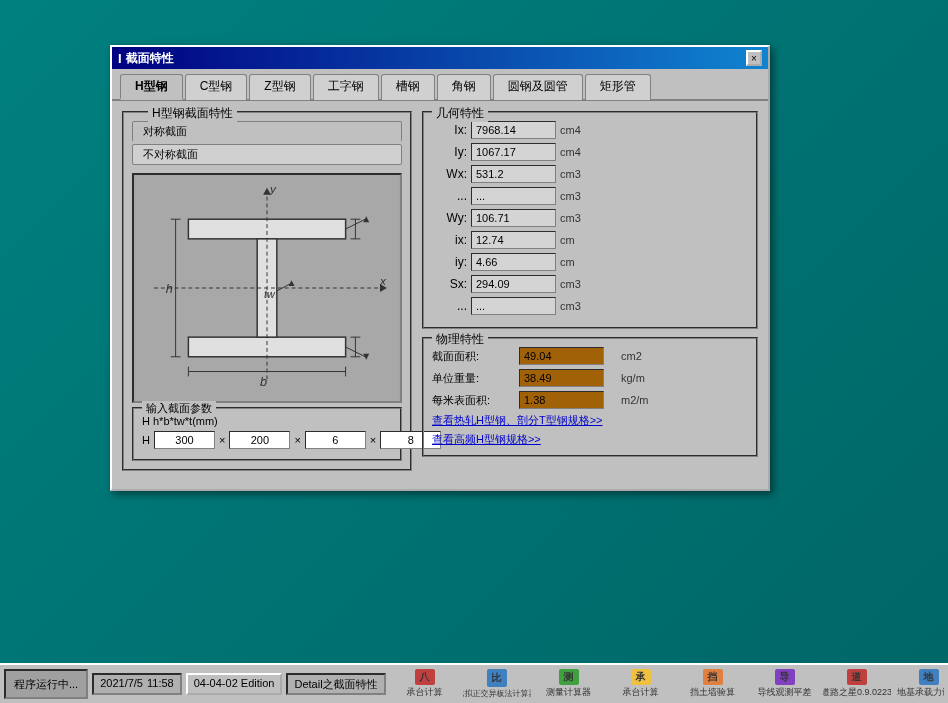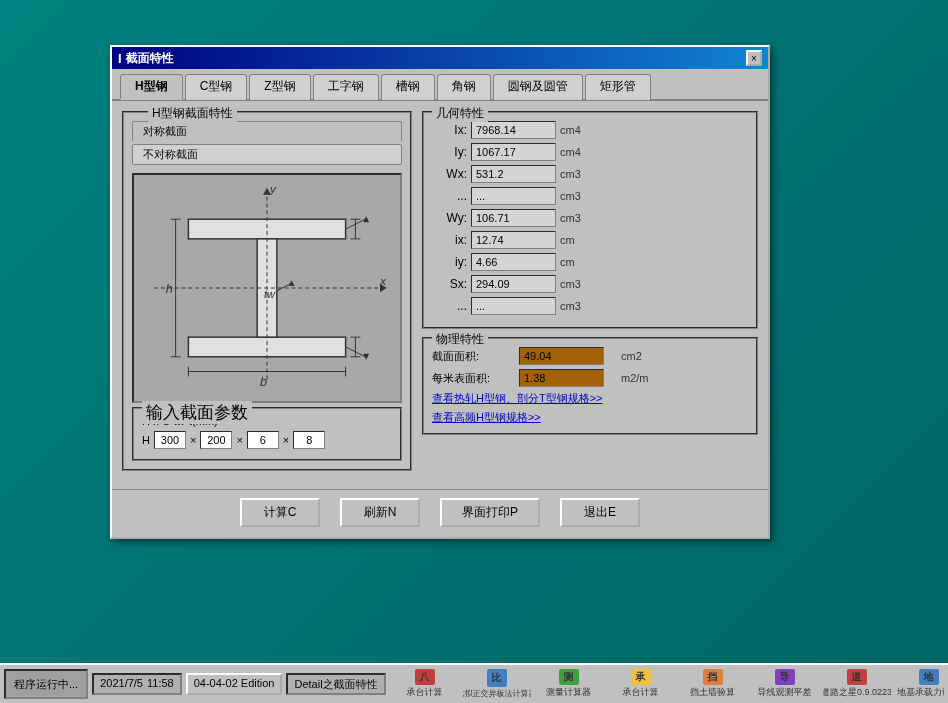--- a/index.html
+++ b/index.html
@@ -195,31 +195,31 @@
       padding: 6px 8px;
       position: relative;
       margin-top: 4px;
     }
     .params-group-label {
       position: absolute;
       top: -8px;
       left: 8px;
       background: #c0c0c0;
       padding: 0 4px;
-      font-size: 17px;
+      font-size: 11px;
     }
     .params-row {
       display: flex;
       align-items: center;
       gap: 4px;
       font-size: 11px;
       margin-bottom: 4px;
     }
     .param-input {
-      width: 32px;
+      width: 61px;
       height: 18px;
       border: 1px inset #808080;
       background: white;
       font-size: 11px;
       padding: 1px 3px;
       text-align: center;
     }
     .param-sep {
       font-size: 11px;
     }
@@ -520,38 +520,37 @@
 
           <div class="right-group">
             <span class="right-group-label">物理特性</span>
 
             <div class="phys-row">
               <span class="phys-label">截面面积:</span>
               <div class="phys-value">49.04</div>
               <span class="phys-unit">cm2</span>
             </div>
             <div class="phys-row">
+              <span class="phys-label">单位重量:</span>
+              <div class="phys-value">38.49</div>
+              <span class="phys-unit">kg/m</span>
+            </div>
+            <div class="phys-row">
               <span class="phys-label">每米表面积:</span>
               <div class="phys-value">1.38</div>
               <span class="phys-unit">m2/m</span>
             </div>
 
             <a class="link-text">查看热轧H型钢、剖分T型钢规格&gt;&gt;</a>
             <a class="link-text">查看高频H型钢规格&gt;&gt;</a>
           </div>
 
         </div>
       </div>
 
-      <div class="modal-footer">
-        <button class="footer-btn">计算C</button>
-        <button class="footer-btn">刷新N</button>
-        <button class="footer-btn">界面打印P</button>
-        <button class="footer-btn">退出E</button>
-      </div>
 
     </div>
   </div>
 
   <div class="taskbar">
     <div class="taskbar-running">
       <span>程序运行中...</span>
     </div>
     <div class="taskbar-item taskbar-item-active">
       <span>2021/7/5</span>

